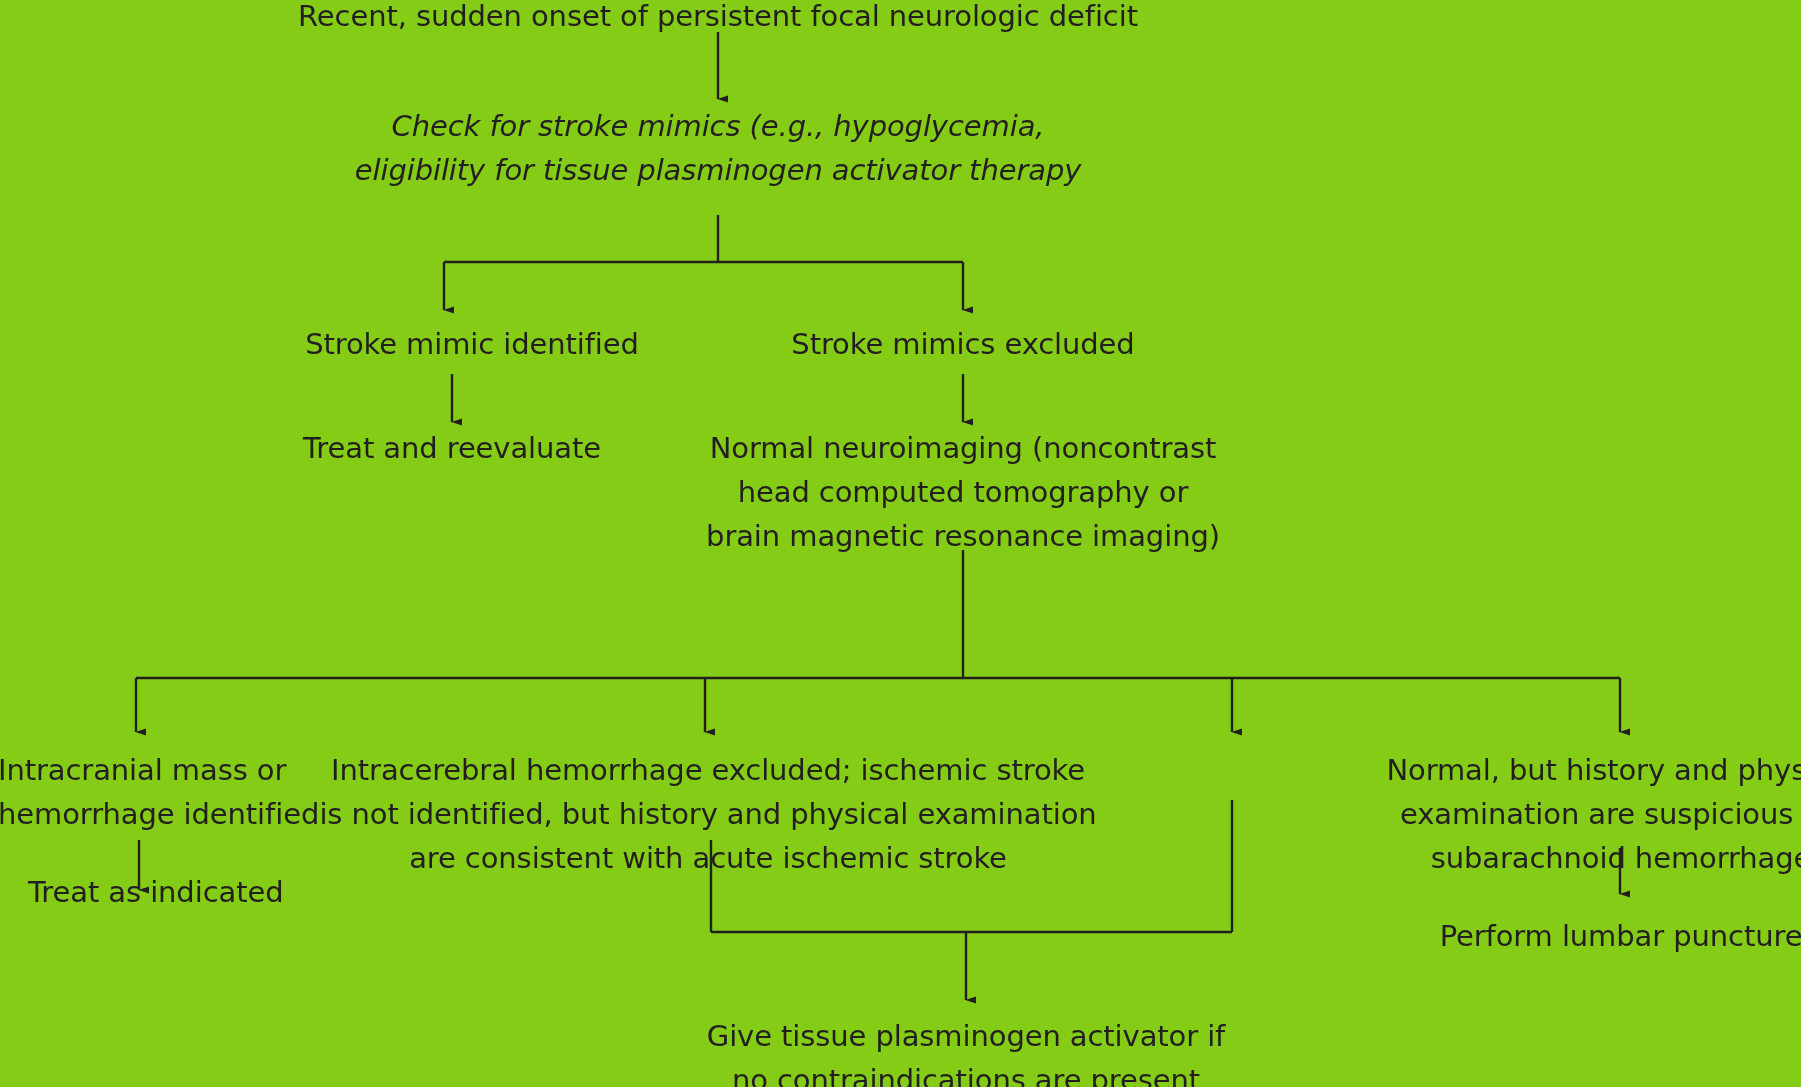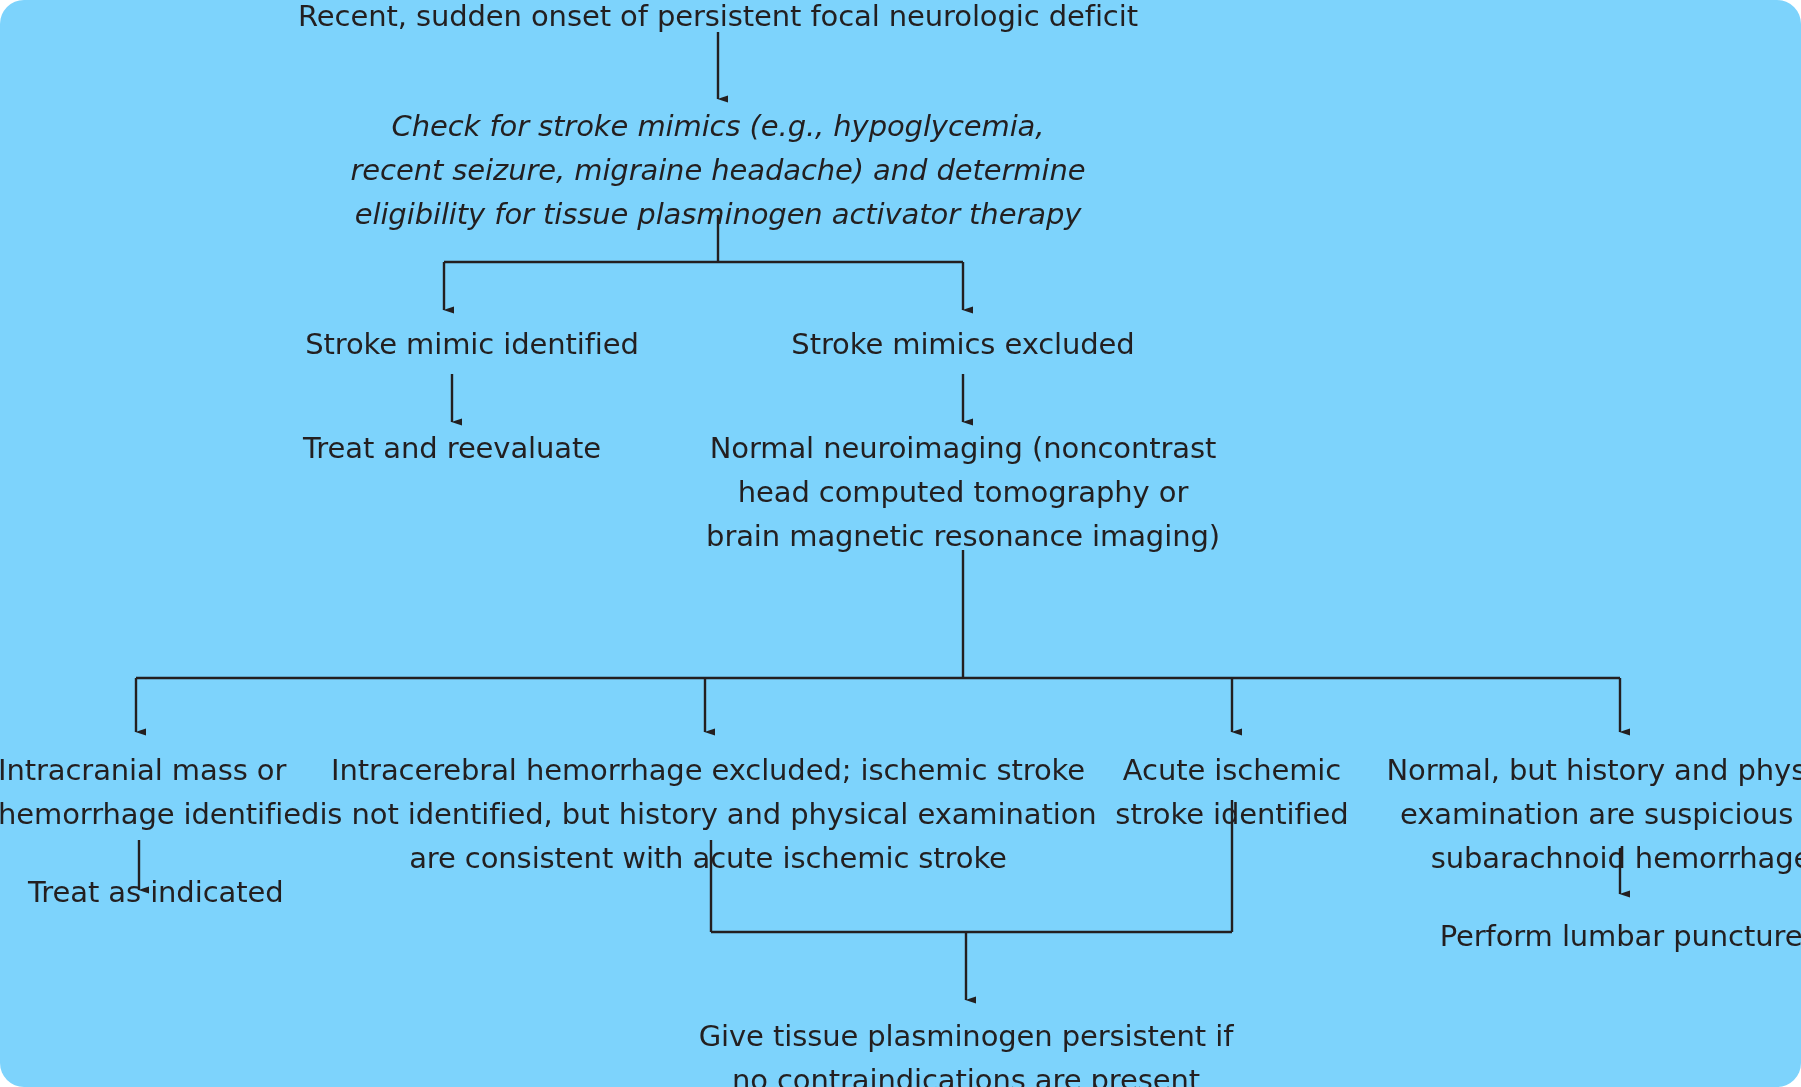--- a/index.html
+++ b/index.html
@@ -4,24 +4,23 @@
 <style>
   html, body {
     margin: 0;
     padding: 0;
     background: #ffffff;
   }
   #chart-root {
     position: relative;
     width: 1801px;
     height: 1087px;
-    background: #7dd3fc;
+    background: #84cc16;
     font-family: "DejaVu Sans", "Liberation Sans", sans-serif;
     overflow: hidden;
-    border-radius: 24px;
   }
   #edges {
     position: absolute;
     left: 0;
     top: 0;
     width: 1801px;
     height: 1087px;
   }
   .node {
     position: absolute;
@@ -84,21 +83,20 @@
       <line x1="966" y1="932" x2="966" y2="1000" marker-end="url(#arw)"></line>
     </g>
   </svg>
 
   <div class="node c" style="left:718px; top:-6px;">
     <span class="ln">Recent, sudden onset of persistent focal neurologic deficit</span>
   </div>
 
   <div class="node c" style="left:718px; top:104px;font-style:italic;">
     <span class="ln">Check for stroke mimics (e.g., hypoglycemia,</span>
-    <span class="ln">recent seizure, migraine headache) and determine</span>
     <span class="ln">eligibility for tissue plasminogen activator therapy</span>
   </div>
 
   <div class="node c" style="left:452px; top:322px;margin-left:20px;">
     <span class="ln">Stroke mimic identified</span>
   </div>
 
   <div class="node c" style="left:963px; top:322px;">
     <span class="ln">Stroke mimics excluded</span>
   </div>
@@ -117,37 +115,33 @@
     <span class="ln">Intracranial mass or</span>
     <span class="ln">hemorrhage identified</span>
   </div>
 
   <div class="node c" style="left:708px; top:748px;">
     <span class="ln">Intracerebral hemorrhage excluded; ischemic stroke</span>
     <span class="ln">is not identified, but history and physical examination</span>
     <span class="ln">are consistent with acute ischemic stroke</span>
   </div>
 
-  <div class="node c" style="left:1232px; top:748px;">
-    <span class="ln">Acute ischemic</span>
-    <span class="ln">stroke identified</span>
-  </div>
 
   <div class="node c" style="left:1621px; top:748px;">
     <span class="ln">Normal, but history and physical</span>
     <span class="ln">examination are suspicious for</span>
     <span class="ln">subarachnoid hemorrhage</span>
   </div>
 
   <div class="node l" style="left:28px; top:870px;">
     <span class="ln">Treat as indicated</span>
   </div>
 
   <div class="node c" style="left:1621px; top:914px;">
     <span class="ln">Perform lumbar puncture</span>
   </div>
 
   <div class="node c" style="left:966px; top:1014px;">
-    <span class="ln">Give tissue plasminogen persistent if</span>
+    <span class="ln">Give tissue plasminogen activator if</span>
     <span class="ln">no contraindications are present</span>
   </div>
 
 </div>
 
 </body></html>

